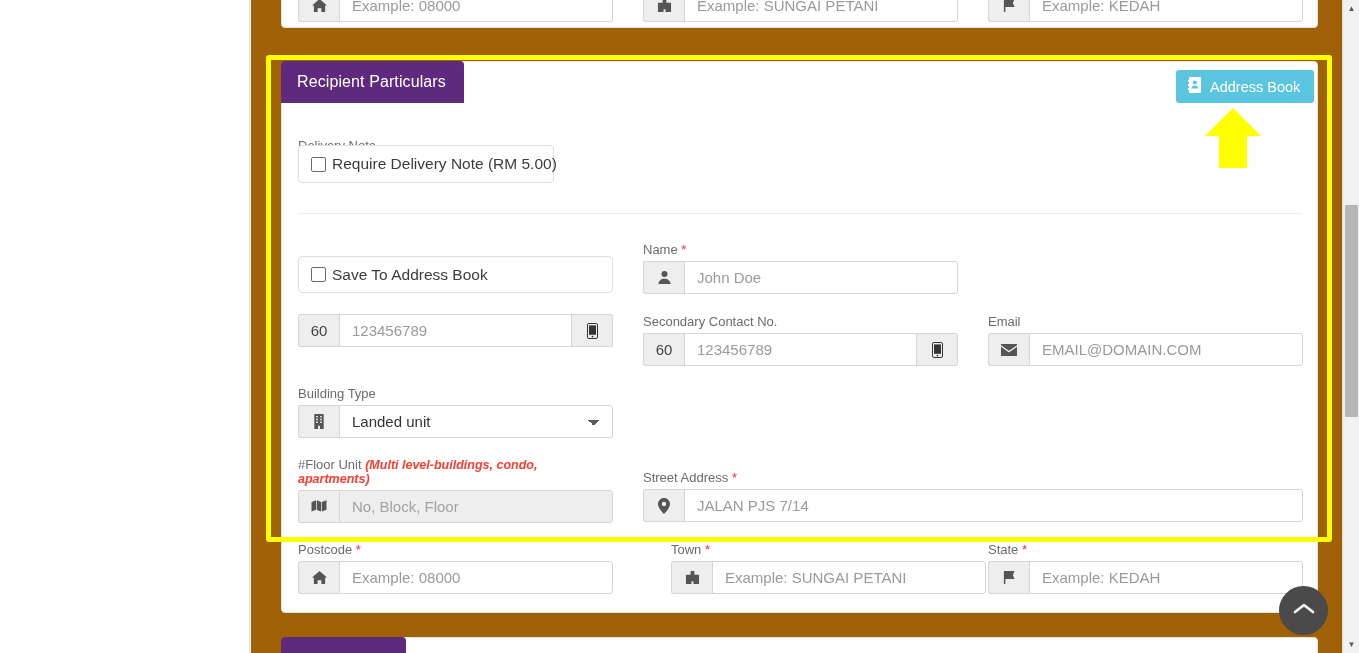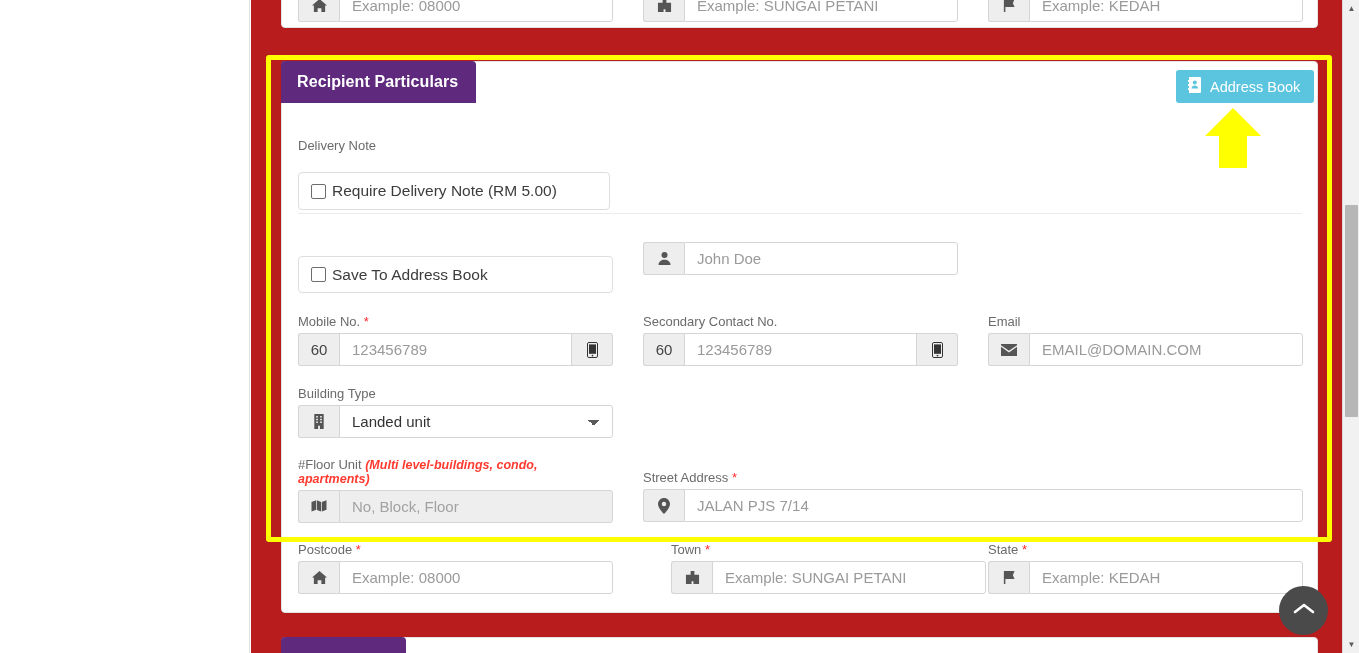--- a/index.html
+++ b/index.html
@@ -20,21 +20,21 @@
   
   .left-pane {
     position: absolute; left: 0; top: 0;
     width: 250px; height: 653px;
     background: #ffffff;
     border-right: 1px solid #e3e3e3;
   }
   .content-area {
     position: absolute; left: 251px; top: 0;
     width: 1091px; height: 653px;
-    background: #b91c1c;
+    background: #a16207;
   }
 
   
   .scrollbar {
     position: absolute; right: 0; top: 0;
     width: 17px; height: 653px;
     background: #f1f1f1;
     border-left: 1px solid #dcdcdc;
   }
   .sb-arrow {
@@ -60,21 +60,21 @@
   }
   .card-top    { left: 281px; top: -72px;  width: 1037px; height: 100px; }
   .card-main   { left: 281px; top: 61px;   width: 1037px; height: 552px; }
   .card-bottom { left: 281px; top: 637px;  width: 1037px; height: 90px; }
 
   .card-title {
     position: absolute; left: -1px; top: -1px;
     background: #5f2a7e;
     color: #ffffff;
     font-size: 16px;
-    font-weight: bold;
+    font-weight: normal;
     padding: 12px 18px 12px 16px;
     border-radius: 4px 4px 0 0;
     letter-spacing: 0.1px;
     white-space: nowrap;
   }
 
   
   .highlight-box {
     position: absolute;
     left: 266px; top: 55px;
@@ -257,47 +257,47 @@
       </div>
     </div>
 
     <div class="card card-main" style="left:30px;">
 
       <div class="card-title">Recipient Particulars</div>
 
       <div class="fld" style="left:16px; top:76px;">
         <span class="fld-label">Delivery Note</span>
       </div>
-      <div class="checkbox-wrap" style="left:16px; top:110px; width:312px; height:38px;">
+      <div class="checkbox-wrap" style="left:16px; top:83px; width:256px; height:38px;">
         <span class="cbx"></span>
         <span class="cbx-label">Require Delivery Note (RM 5.00)</span>
       </div>
 
       <div class="divider" style="left:16px; top:151px; width:1004px;"></div>
 
       <div class="checkbox-wrap" style="left:16px; top:194px; width:315px; height:37px;">
         <span class="cbx"></span>
         <span class="cbx-label">Save To Address Book</span>
       </div>
 
       <div class="fld" style="left:361px; top:180px; width:315px;">
+        <span class="fld-label"><span>Name</span> <span class="req">*</span></span>
         <div class="igroup">
           <span class="iaddon left">
             <svg width="15" height="15" viewBox="0 0 16 16" fill="#555">
                 <circle cx="8" cy="4.2" r="3.2"></circle>
                 <path d="M1.6 15c0-3.4 2.9-5.6 6.4-5.6S14.4 11.6 14.4 15z"></path>
               </svg>
           </span>
           <input class="ictl" type="text" placeholder="John Doe" style="">
         </div>
       </div>
 
 
       <div class="fld" style="left:16px; top:252px; width:315px;">
-        <span class="fld-label"><span>Mobile No.</span> <span class="req">*</span></span>
         <div class="igroup">
           <span class="iaddon left txt">60</span>
           <input class="ictl mid" type="text" placeholder="123456789" style="">
           <span class="iaddon right">
             <svg width="11" height="16" viewBox="0 0 11 16" fill="#333">
                 <rect x="0.5" y="0.5" width="10" height="15" rx="1.4" stroke="#333" fill="none"></rect>
                 <rect x="2" y="2.4" width="7" height="9.4" fill="#333"></rect>
                 <circle cx="5.5" cy="13.6" r="0.9" fill="#333"></circle>
               </svg>
           </span>

